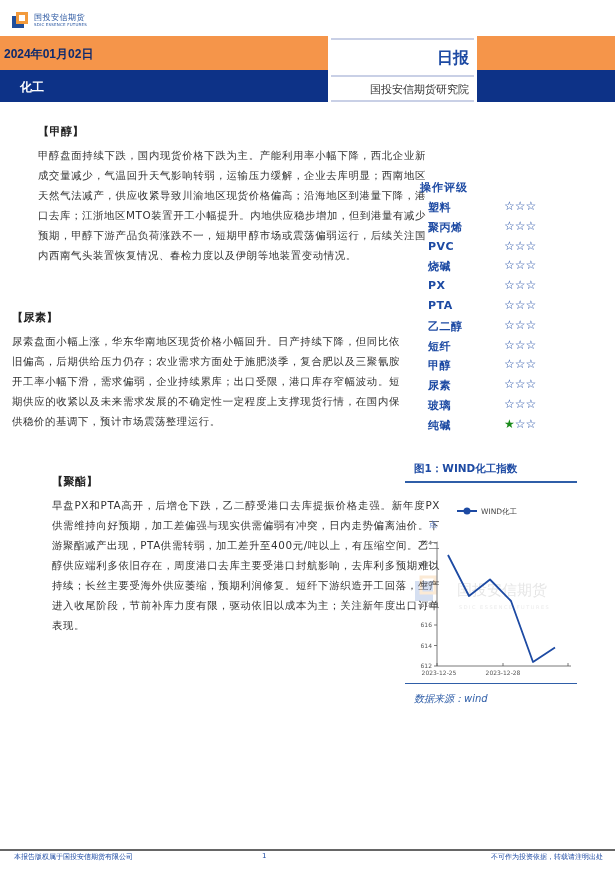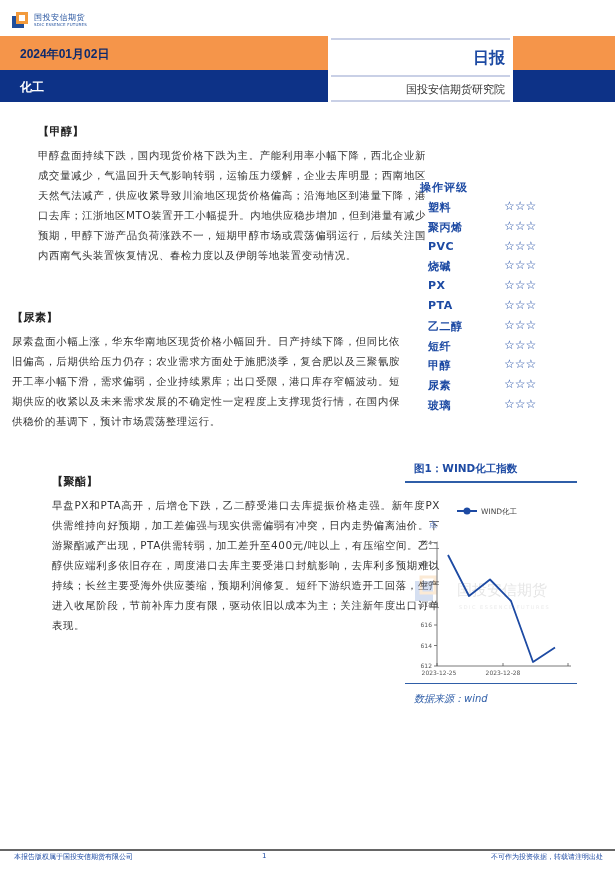--- a/index.html
+++ b/index.html
@@ -8,24 +8,24 @@
 
   .logo { position: absolute; left: 12px; top: 10px; width: 100px; height: 22px; }
   .logo-mark { position: absolute; left: 0; top: 2px; width: 16px; height: 16px; }
   .logo-mark .blue { position: absolute; left: 0; top: 4px; width: 12px; height: 12px; background: #1f4e9c; }
   .logo-mark .orange { position: absolute; left: 4px; top: 0; width: 12px; height: 12px; border: 3px solid #f29a3c; background: #fff; }
   .logo-cn { position: absolute; left: 22px; top: 2px; font-size: 8px; color: #1f4e9c; letter-spacing: 0.5px; }
   .logo-en { position: absolute; left: 22px; top: 12px; font-size: 4px; color: #1f4e9c; letter-spacing: 0.2px; }
 
   .band-orange { position: absolute; left: 0; top: 36px; width: 615px; height: 34px; background: #f5954a; }
   .band-blue { position: absolute; left: 0; top: 70px; width: 615px; height: 32px; background: #0d3287; }
-  .date { position: absolute; left: 20px; top: 46px; font-size: 12px; font-weight: bold; color: #0d2a6e; font-family: "Liberation Sans", sans-serif; }
+  .date { position: absolute; left: 4px; top: 46px; font-size: 12px; font-weight: bold; color: #0d2a6e; font-family: "Liberation Sans", sans-serif; }
   .category { position: absolute; left: 20px; top: 79px; font-size: 12px; font-weight: bold; color: #ffffff; }
 
-  .title-box { position: absolute; left: 328px; top: 36px; width: 185px; height: 66px; background: #ffffff; }
+  .title-box { position: absolute; left: 328px; top: 36px; width: 149px; height: 66px; background: #ffffff; }
   .title-box .line { position: absolute; left: 3px; right: 3px; height: 2px; background: #c9d0e6; }
   .title-box .l1 { top: 2px; }
   .title-box .l2 { top: 39px; }
   .title-box .l3 { top: 64px; }
   .report-type { position: absolute; right: 8px; top: 12px; font-size: 16px; font-weight: bold; color: #1d4aa3; }
   .institute { position: absolute; right: 8px; top: 46px; font-size: 11px; color: #333; }
   .section { position: absolute; left: 12px; width: 388px; }
   .section h3 { font-size: 11px; font-weight: bold; color: #222; margin-bottom: 6px; letter-spacing: 0.5px; }
   .section p { font-size: 10.4px; line-height: 20px; color: #333; text-align: justify; letter-spacing: 0.6px; }
 
@@ -126,20 +126,24 @@
       <span class="stars"><span class="filled"></span><span>☆☆☆</span></span>
     </div>
   <div class="rating-row">
       <span class="rating-name">尿素</span>
       <span class="stars"><span class="filled"></span><span>☆☆☆</span></span>
     </div>
   <div class="rating-row">
       <span class="rating-name">玻璃</span>
       <span class="stars"><span class="filled"></span><span>☆☆☆</span></span>
     </div>
+  <div class="rating-row">
+      <span class="rating-name">纯碱</span>
+      <span class="stars"><span class="filled">★</span><span>☆☆</span></span>
+    </div>
 </div>
 
 <div class="fig-title">图1：WIND化工指数</div>
 <div class="fig-rule"></div>
 
 <svg class="chart" viewBox="0 0 180 200" width="180" height="200">
 
   <g opacity="0.35">
     <rect x="10" y="96" width="18" height="20" fill="#8aa4d8"></rect>
     <rect x="16" y="92" width="14" height="16" fill="none" stroke="#f5c48a" stroke-width="3"></rect>

